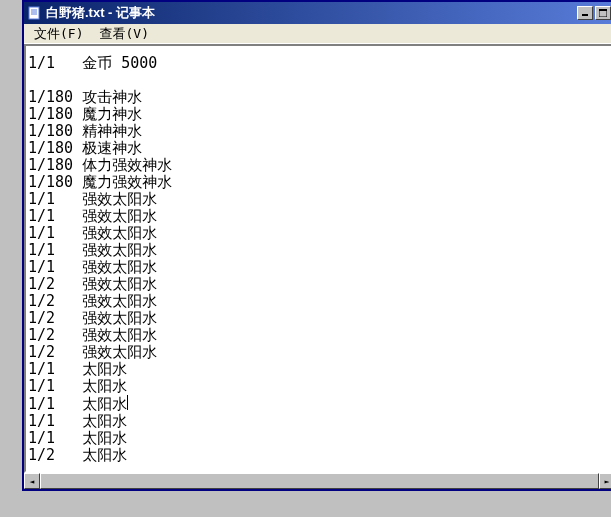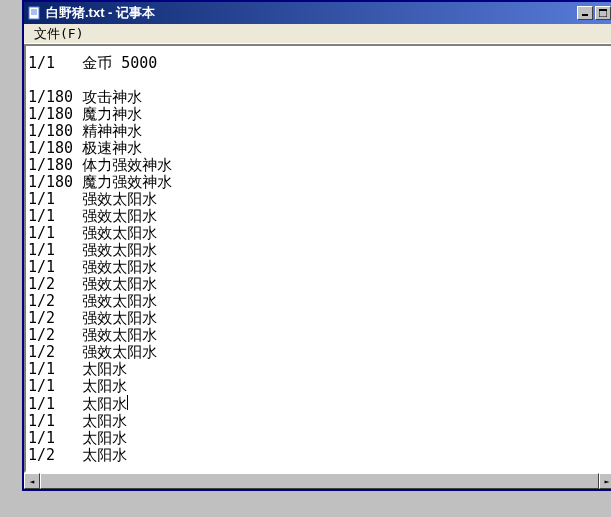--- a/index.html
+++ b/index.html
@@ -182,20 +182,21 @@
           <svg width="8" height="8">
             <line x1="1" y1="1" x2="7" y2="7" stroke="#000" stroke-width="1.5"></line>
             <line x1="7" y1="1" x2="1" y2="7" stroke="#000" stroke-width="1.5"></line>
           </svg>
         </div>
     </div>
   </div>
 
   <div class="menubar">
     <span class="menu-item">文件(F)</span>
+    <span class="menu-item">查看(V)</span>
   </div>
 
   <div class="content-area">
     <div class="editor" id="editor"><div class="line">1/1   金币 5000</div><div class="line">&nbsp;</div><div class="line">1/180 攻击神水</div><div class="line">1/180 魔力神水</div><div class="line">1/180 精神神水</div><div class="line">1/180 极速神水</div><div class="line">1/180 体力强效神水</div><div class="line">1/180 魔力强效神水</div><div class="line">1/1   强效太阳水</div><div class="line">1/1   强效太阳水</div><div class="line">1/1   强效太阳水</div><div class="line">1/1   强效太阳水</div><div class="line">1/1   强效太阳水</div><div class="line">1/2   强效太阳水</div><div class="line">1/2   强效太阳水</div><div class="line">1/2   强效太阳水</div><div class="line">1/2   强效太阳水</div><div class="line">1/2   强效太阳水</div><div class="line">1/1   太阳水</div><div class="line">1/1   太阳水</div><div class="line"><span>1/1   太阳水</span><span class="cursor"></span><span></span></div><div class="line">1/1   太阳水</div><div class="line">1/1   太阳水</div><div class="line">1/2   太阳水</div></div>
     <div class="scrollbar-v">
       <div class="sb-btn">▲</div>
       <div class="sb-track-v"></div>
       <div class="sb-btn">▼</div>
     </div>
   </div>

